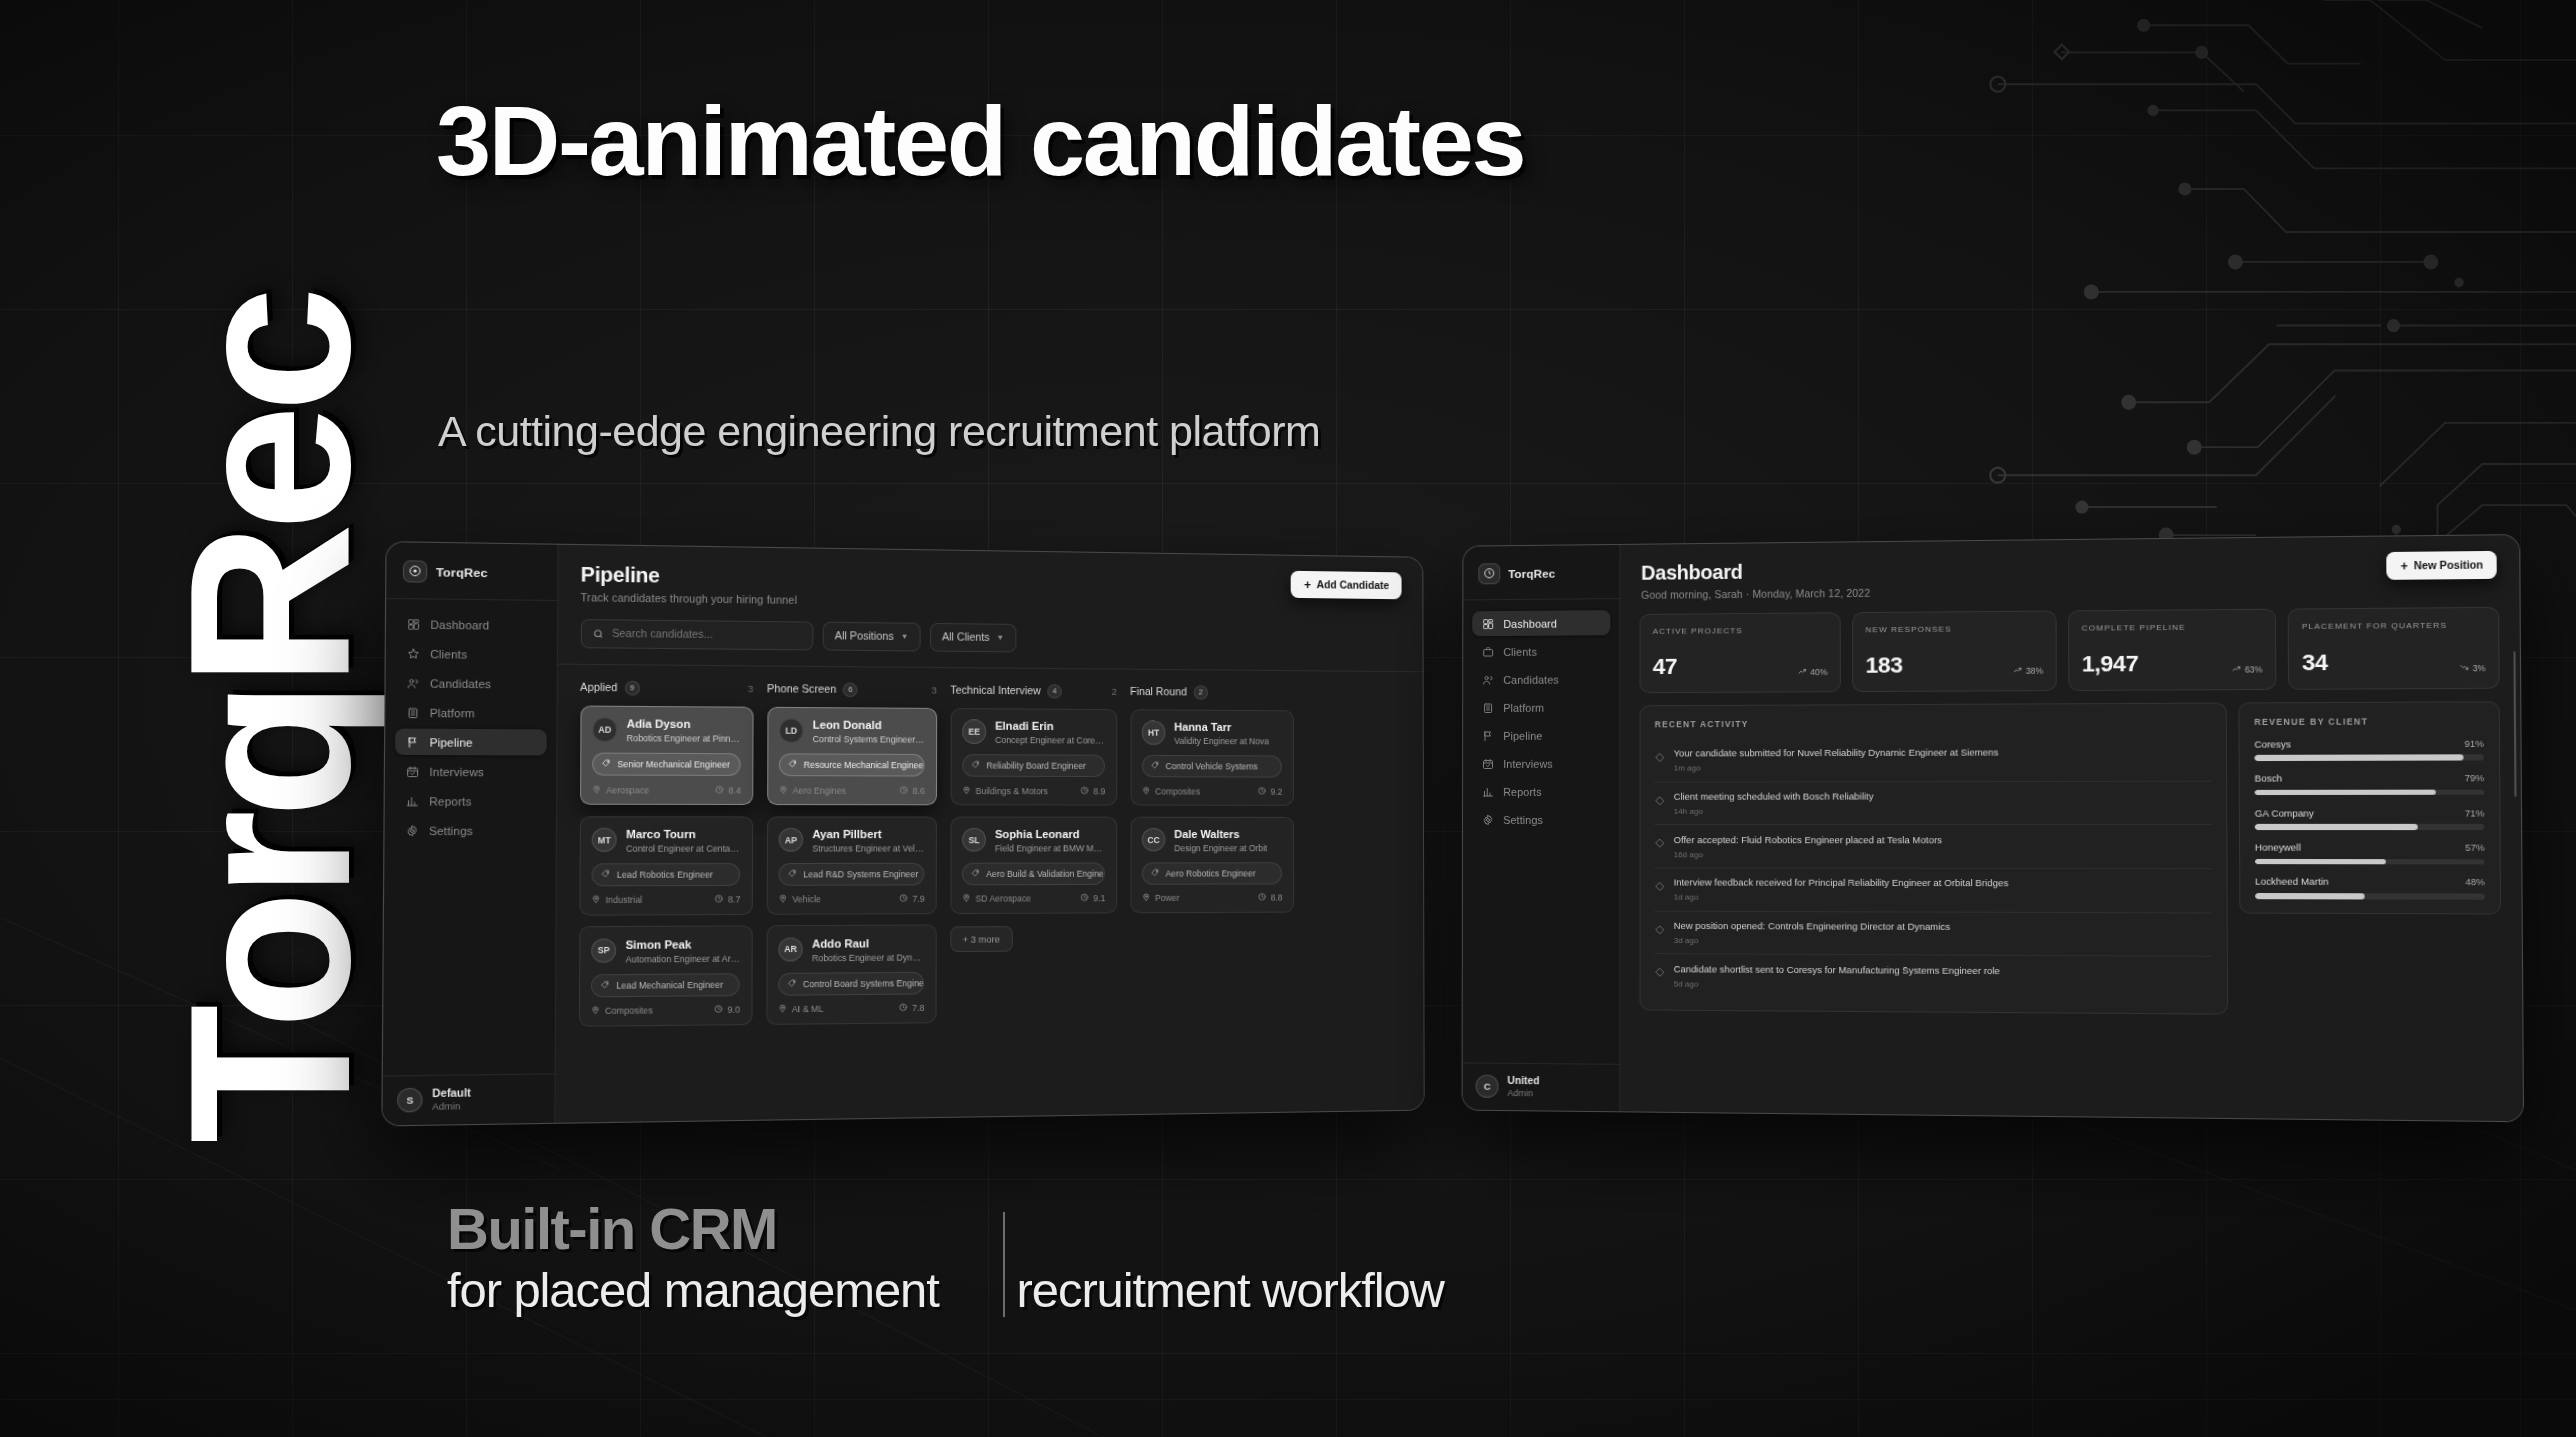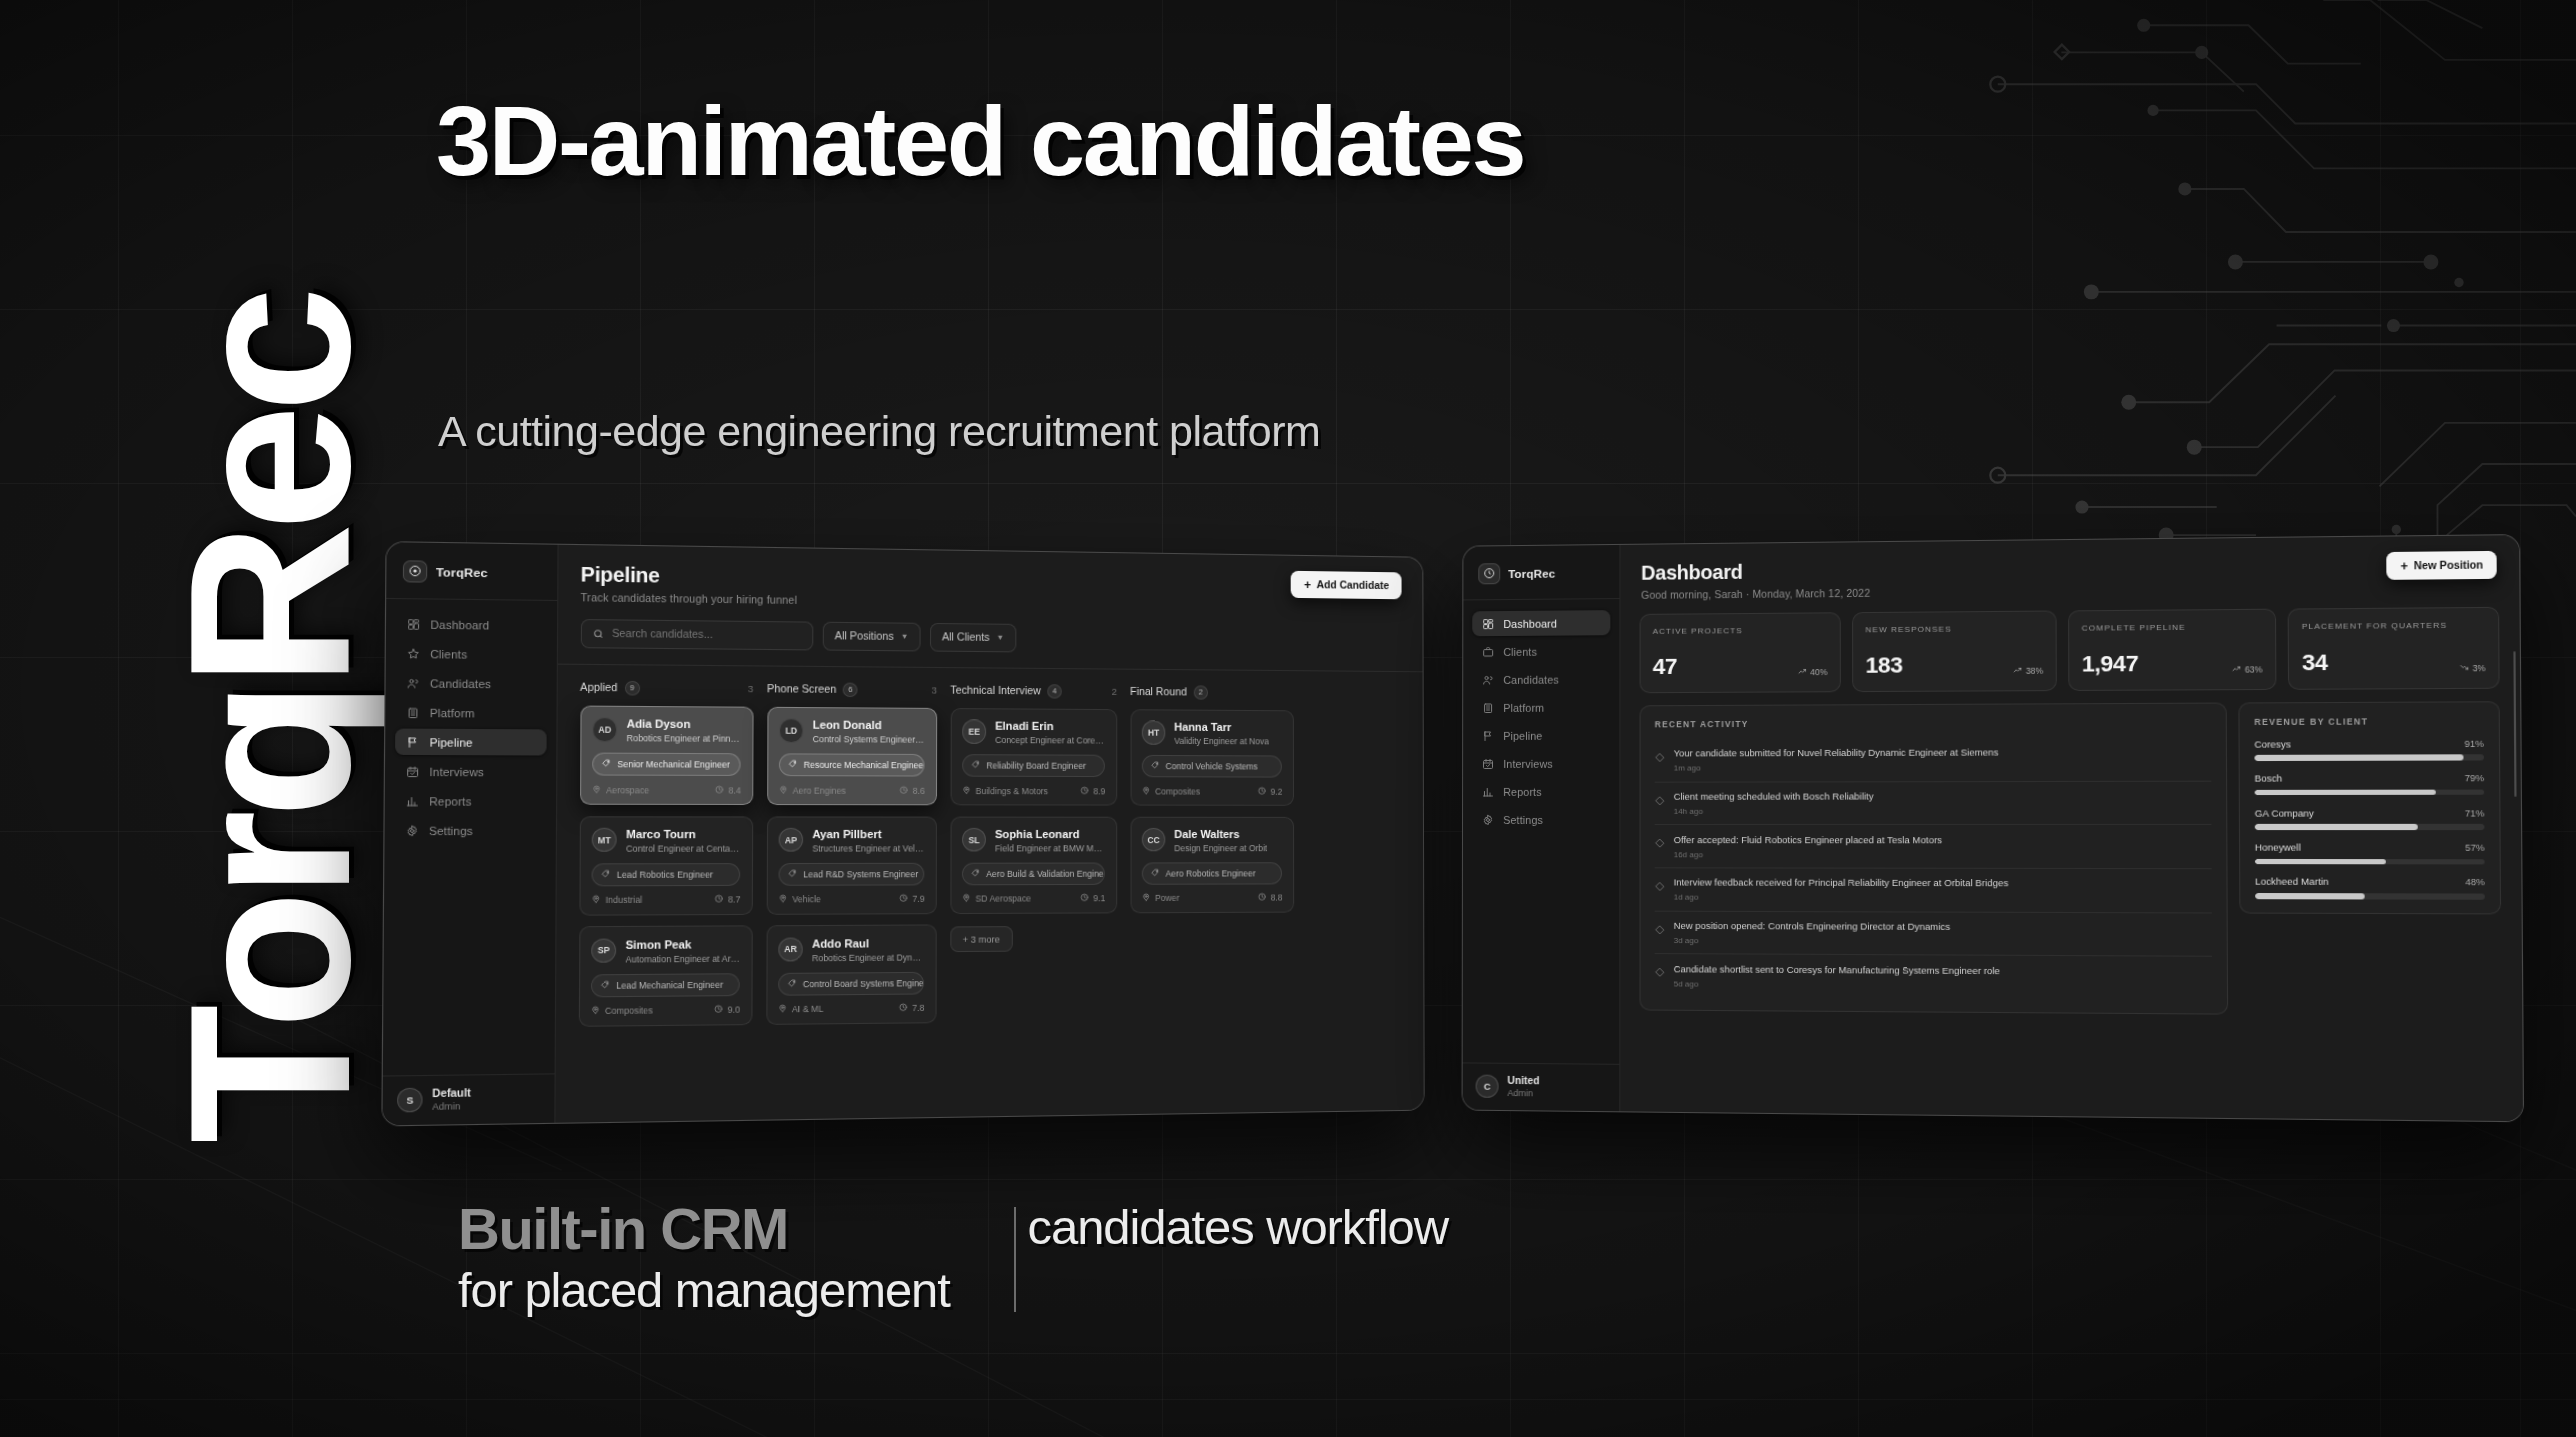--- a/index.html
+++ b/index.html
@@ -45,21 +45,21 @@
     text-shadow:3.7px 3.7px 0 rgba(0,0,0,.75), 6.6px 7.5px 17px rgba(0,0,0,.55);
   }
   #subheadline{
     position:absolute; left:438px; top:407px; width:1404px;
     font-size:43px; font-weight:400; color:#cfcfcf; letter-spacing:-0.5px;
     text-shadow:2.8px 2.8px 0 rgba(0,0,0,.7);
   }
 
   
   #features{
-    position:absolute; left:458px; top:1198px; display:flex; align-items:flex-start; gap:12px;
+    position:absolute; left:447px; top:1198px; display:flex; align-items:flex-end; gap:12px;
   }
   .feature{ padding:0 54px 0 0; }
   .feature:first-child{ padding-right:52px; }
   .feature-title{
     font-size:58px; font-weight:600; color:#8f8f8f; letter-spacing:-1.5px; line-height:1.08;
     text-shadow:2.8px 2.8px 0 rgba(0,0,0,.6);
   }
   .feature-sub{
     font-size:49px; font-weight:400; color:#ececec; letter-spacing:-1.1px; line-height:1.12; margin-top:1.9px;
     text-shadow:2.8px 2.8px 0 rgba(0,0,0,.6);
@@ -1047,16 +1047,16 @@
   </section>
 </div>
 
 <div id="features">
   <div class="feature">
     <div class="feature-title">Built-in CRM</div>
     <div class="feature-sub">for placed management</div>
   </div>
   <div id="feature-divider"></div>
   <div class="feature">
-    <div class="feature-sub">candidates workflow</div>
+    <div class="feature-sub">recruitment workflow</div>
   </div>
 </div>
 
 
 </body></html>

